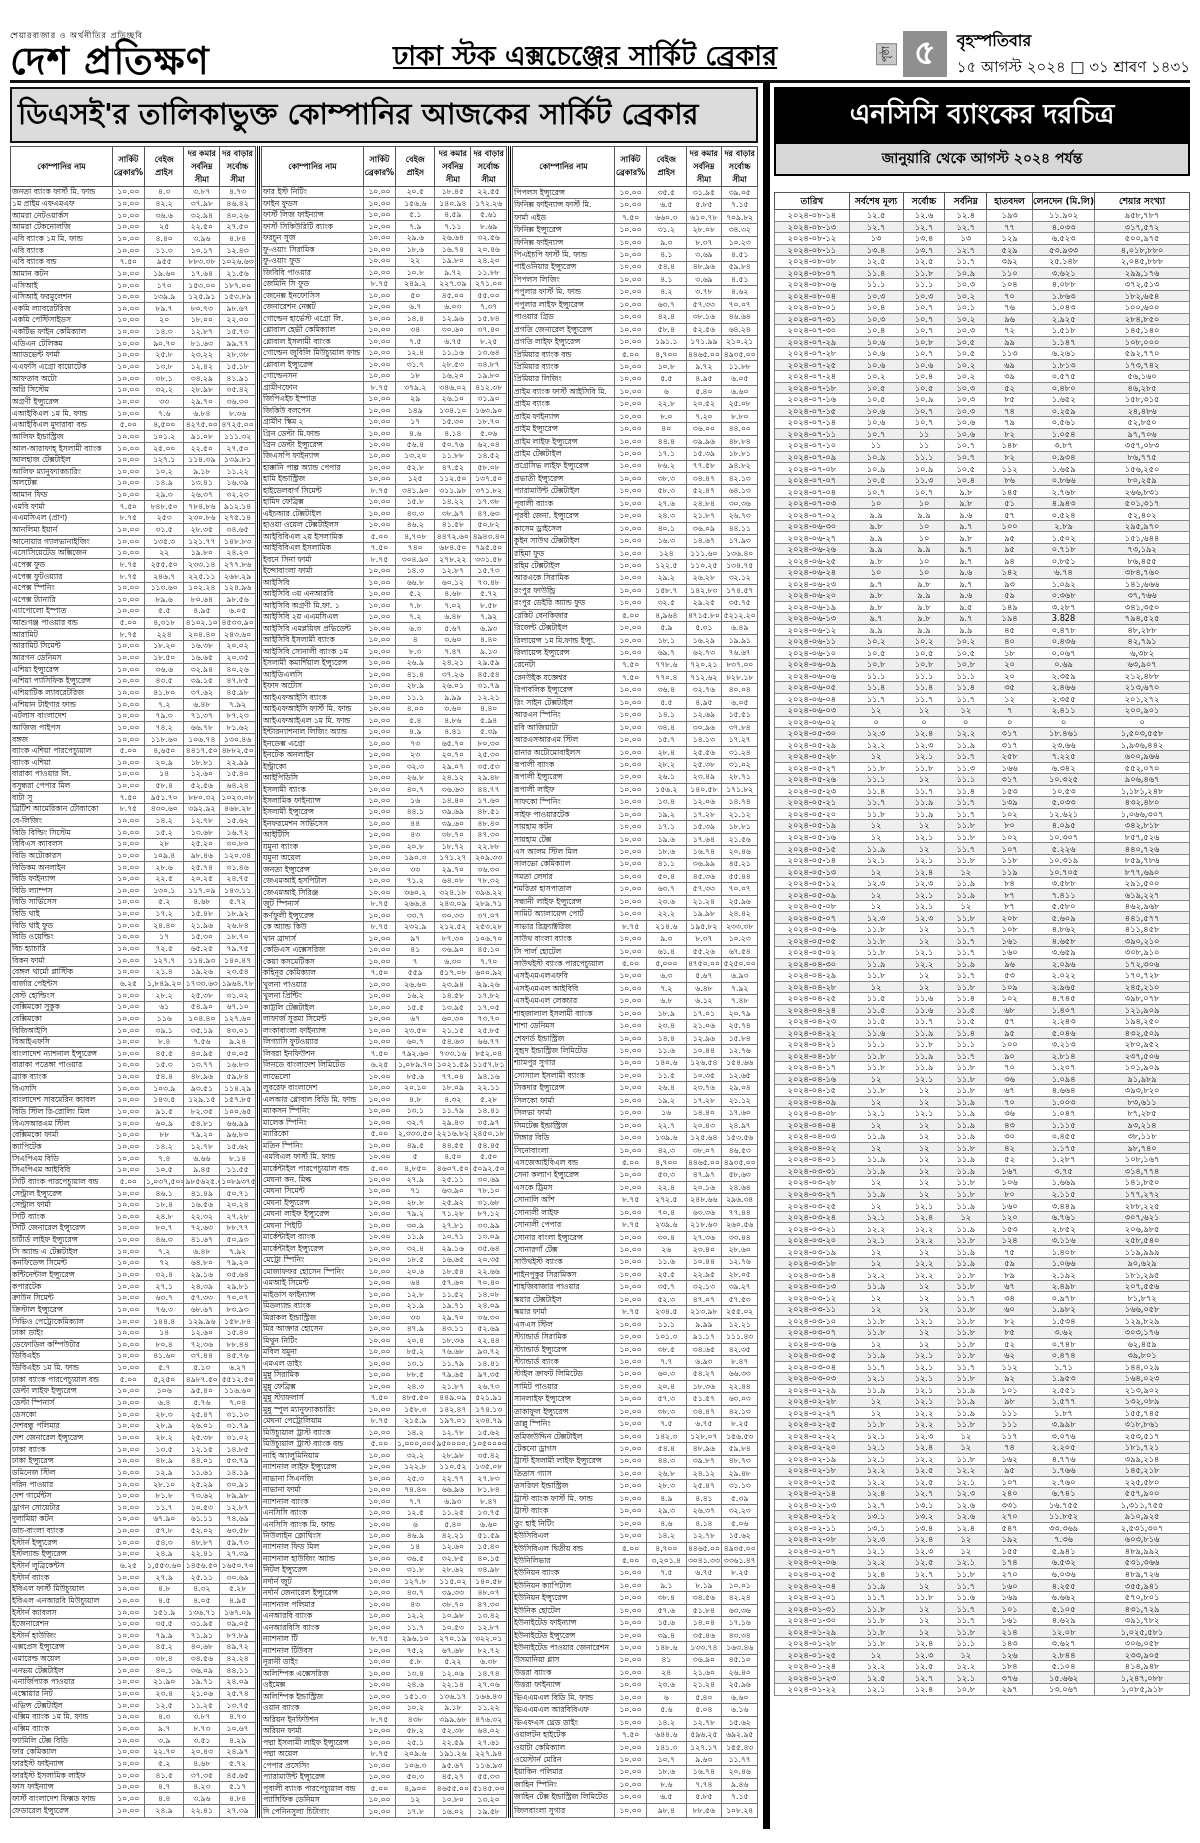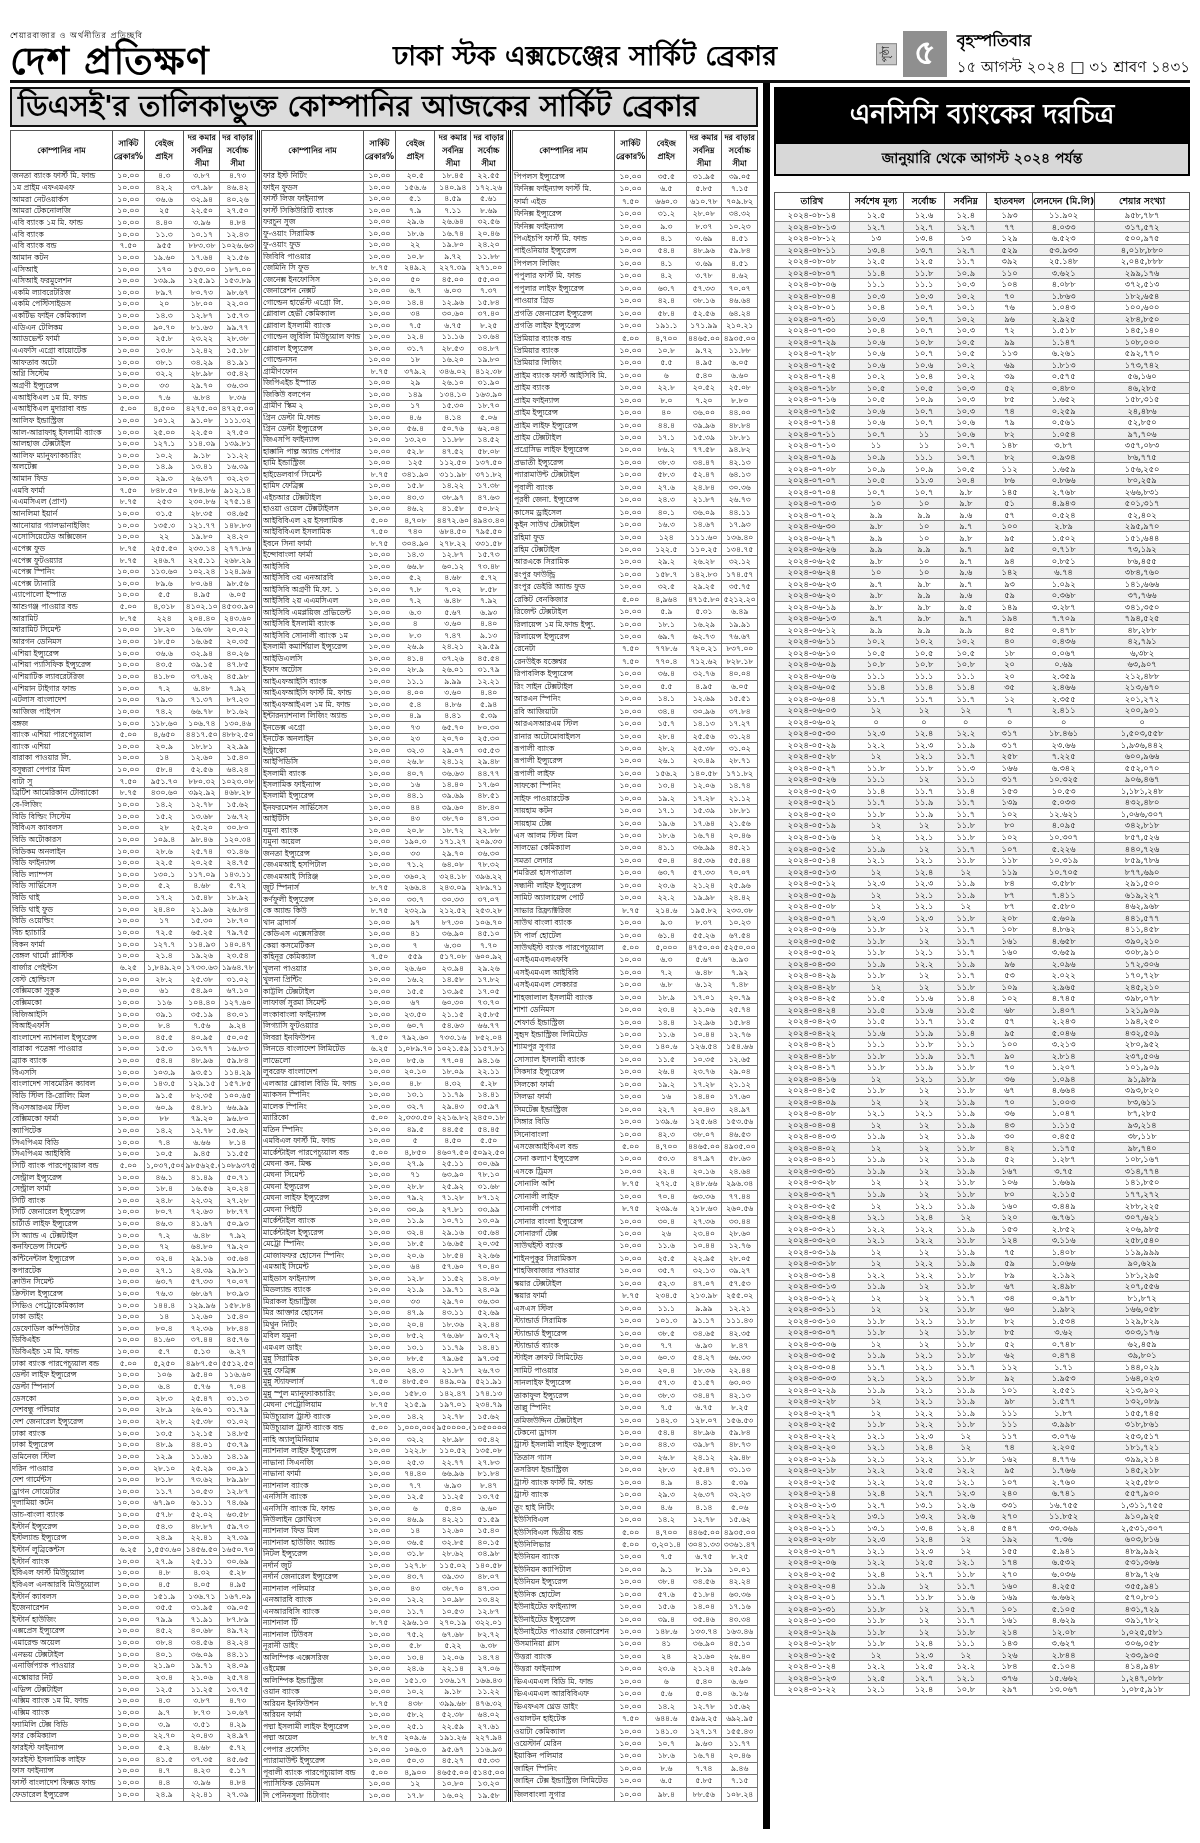--- a/index.html
+++ b/index.html
@@ -2,32 +2,32 @@
 <html><head>
 <meta charset="utf-8">
 <style>
   html,body{margin:0;padding:0;background:#fff;}
   .page{width:1200px;height:1843px;box-sizing:border-box;padding:6px 10px;background:#fff;color:#000;
         font-family:"DejaVu Sans",sans-serif;overflow:hidden;}
   .masthead{height:74px;display:flex;align-items:flex-end;border-bottom:3px solid #111;}
   .brand{width:300px;}
   .tagline{font-size:8px;letter-spacing:1px;}
   .logo{font-size:38px;font-weight:bold;letter-spacing:1px;line-height:1;}
-  .mast-title{flex:1;text-align:center;font-size:27px;font-weight:bold;}
+  .mast-title{flex:1;text-align:center;font-size:27px;font-weight:bold;text-decoration:underline;}
   .mast-right{display:flex;align-items:center;gap:6px;width:330px;justify-content:flex-end;}
   .page-label{writing-mode:vertical-rl;transform:rotate(180deg);font-size:10px;background:#c9c9c9;padding:2px 1px;border:1px solid #888;}
   .page-badge{width:44px;height:46px;background:#8f8f8f;color:#fff;font-size:34px;font-weight:bold;
               display:flex;align-items:center;justify-content:center;}
   .daydate{padding-left:4px;}
   .day{font-size:16px;font-weight:bold;}
   .date{font-size:15px;}
   .content{display:flex;align-items:stretch;height:1746px;}
   .left{width:752px;}
   .headline-box{border:2px solid #111;margin-top:4px;}
-  .hl-title{background:#dcdcdc;font-size:29px;font-weight:bold;padding:2px 6px;line-height:1.1;}
+  .hl-title{background:#dcdcdc;font-size:29px;font-weight:bold;padding:10px 6px;line-height:1.1;}
   .hl-sub{background:#f4f4f4;font-size:14px;font-weight:bold;padding:1px 6px;border-top:2px solid #111;}
   .stock-columns{display:flex;margin-top:3px;}
   .stock-col{flex:1;}
   .stock-col + .stock-col{border-left:3px double #000;padding-left:1px;margin-left:1px;}
   table{border-collapse:collapse;width:100%;table-layout:fixed;}
   .stock-col table{height:1672px;}
   .stock-col th{font-size:8px;font-weight:bold;border:1px solid #555;padding:0;height:30px;}
   .stock-col td{font-size:7.6px;border:1px solid #777;padding:0 1px;white-space:nowrap;overflow:hidden;
                 text-align:center;line-height:1;}
   .stock-col td:first-child{text-align:left;}
@@ -3340,21 +3340,21 @@
               <td>১৪৯</td>
               <td>৩.২৮৭</td>
               <td>৩৪১,৩৫০</td>
             </tr>
             <tr>
               <td>২০২৪-০৬-১৩</td>
               <td>৯.৭</td>
               <td>৯.৮</td>
               <td>৯.৭</td>
               <td>১৯৪</td>
-              <td>৭.৭০৯</td>
+              <td>3.828</td>
               <td>৭৯৪,৫২৫</td>
             </tr>
             <tr>
               <td>২০২৪-০৬-১২</td>
               <td>৯.৯</td>
               <td>৯.৯</td>
               <td>৯.৯</td>
               <td>৪৫</td>
               <td>০.৪৭৮</td>
               <td>৪৮,২৮৮</td>

